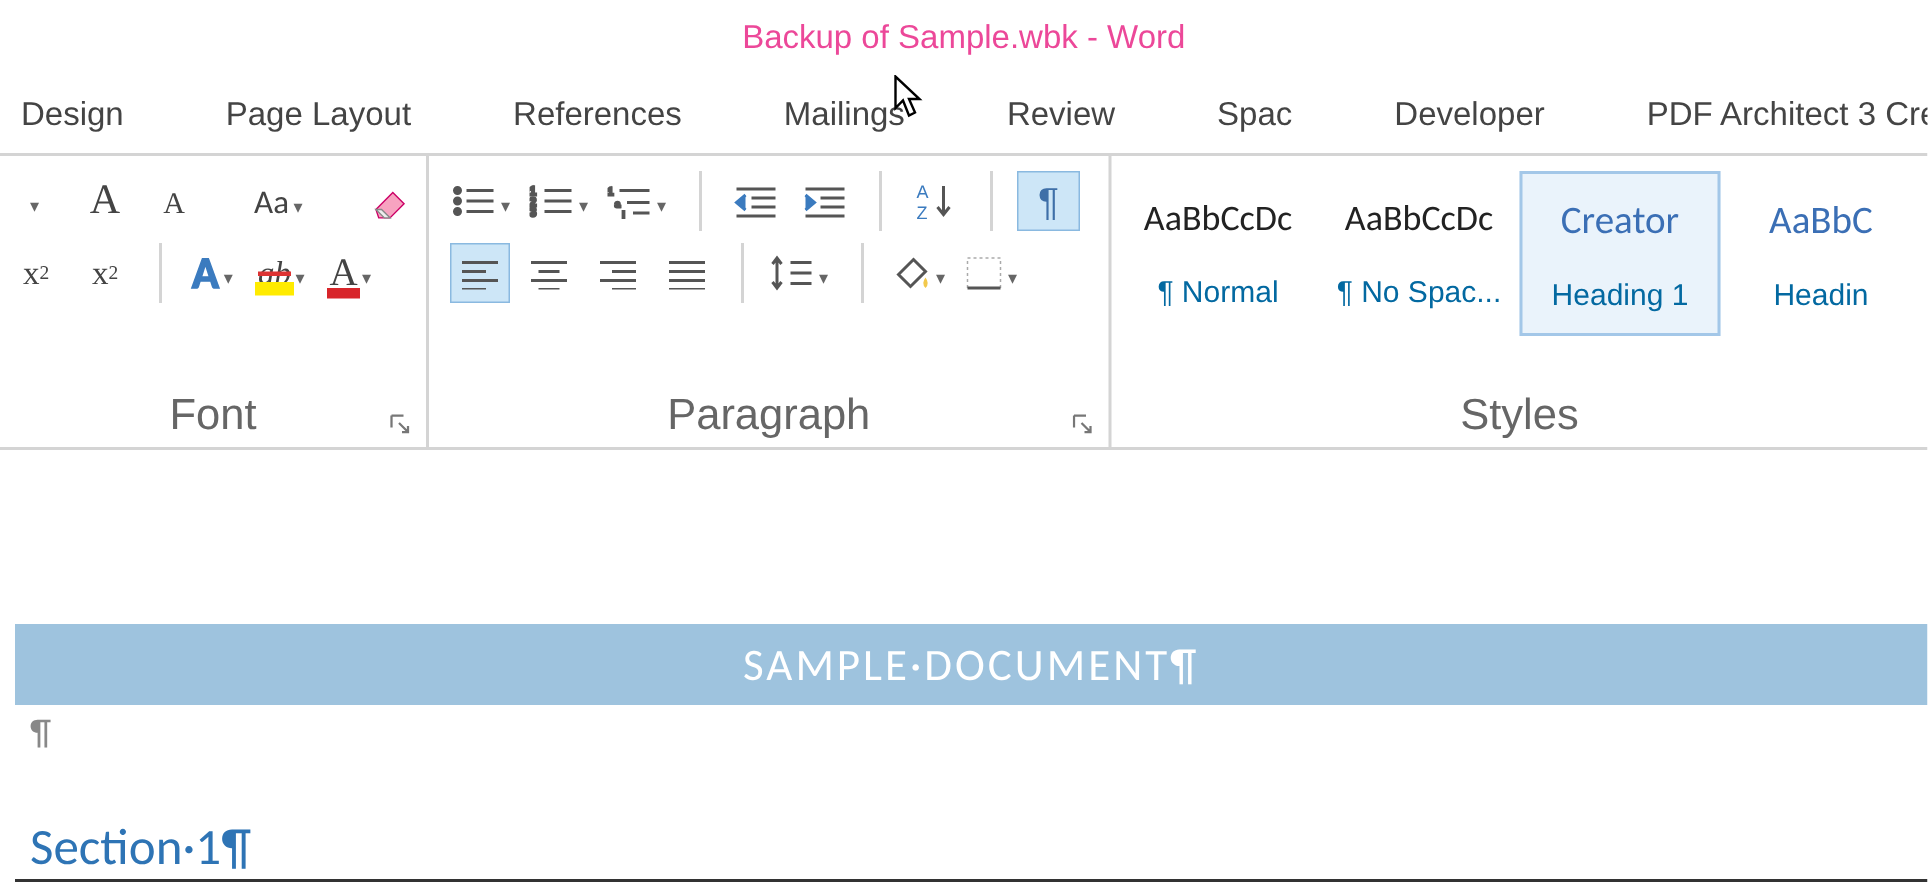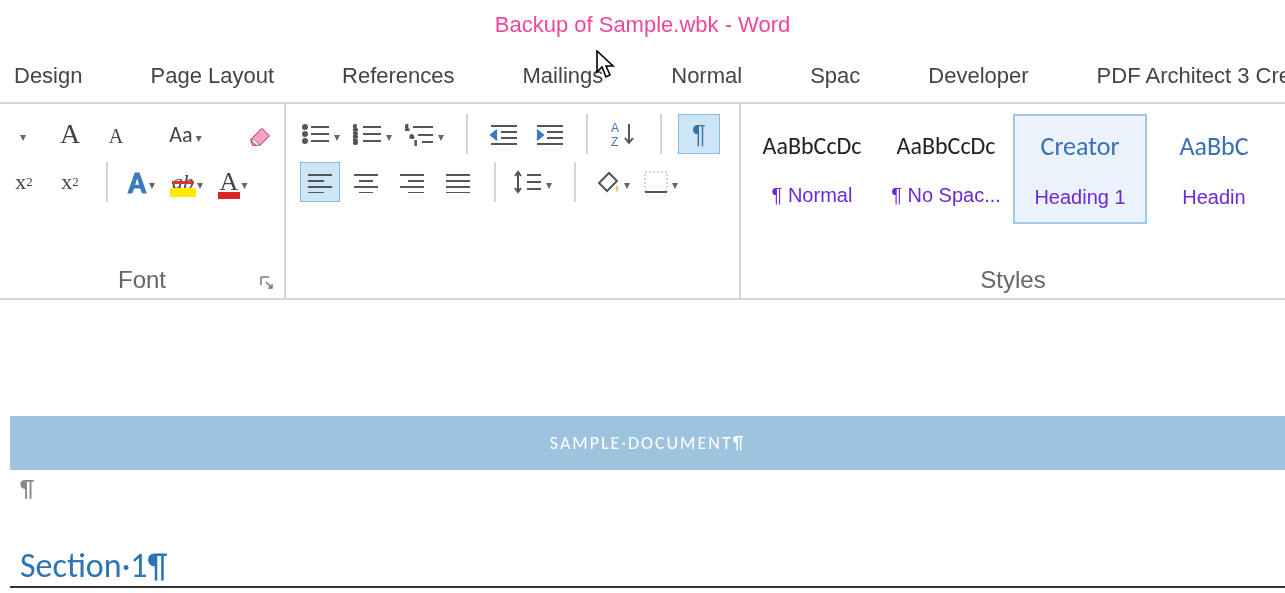--- a/index.html
+++ b/index.html
@@ -46,21 +46,21 @@
   .group {
     border-right: 2px solid #d4d4d4;
     display: flex;
     flex-direction: column;
     justify-content: space-between;
     padding: 4px 4px 0 4px;
   }
   .group-body { display: flex; flex-direction: column; gap: 8px; padding-top: 6px;}
   .group-label {
     text-align: center;
-    font-size: 24px;
+    font-size: 29px;
     color: #666;
     padding: 6px 0 4px;
     position: relative;
   }
   .dialog-launcher {
     position: absolute;
     right: 6px; bottom: 8px;
     width: 14px; height: 14px;
   }
   .row { display: flex; align-items: center; gap: 6px; }
@@ -101,36 +101,36 @@
   
   .styles-body { display:flex; padding-top:6px; }
   .style-card {
     width: 134px; height: 110px;
     display:flex; flex-direction:column; align-items:center; justify-content:center;
     gap: 24px;
   }
   .style-card.selected { border:2px solid #a3c7e8; background:#eaf3fb; }
   .style-sample { font-family: Calibri; font-size: 24px; color:#222; }
   .style-sample.head { font-family: Calibri Light, Calibri; color:#3b6fb5; font-size:26px; }
-  .style-cap { font-size: 20px; color:#6d28d9; }
+  .style-cap { font-size: 20px; color:#0369a1; }
 
   
   .doc-area {
     padding-top: 22px;
     background:#fff;
   }
   .page {
     margin-left: 10px;
     margin-right: 0;
   }
   .title-block {
     background:#9ec3de;
     color:#fff;
     font-family: Calibri;
-    font-size: 18px;
+    font-size: 30px;
     letter-spacing: 2px;
     height: 54px;
     display:flex; align-items:center; justify-content:center;
     margin-top: 94px;
   }
   .para-mark { font-family: Calibri; font-size: 24px; color:#888; margin-left:10px; margin-top:4px;}
   .section-h {
     font-family: Calibri Light, Calibri;
     color:#2e74b5;
     font-size: 34px;
@@ -155,21 +155,21 @@
 
 <svg class="cursor" width="22" height="30" viewBox="0 0 22 30">
   <path d="M1 1 L1 22 L6 17 L10 27 L14 25 L10 16 L17 16 Z" fill="#fff" stroke="#000" stroke-width="1.6"></path>
 </svg>
 
 <div class="tabs">
   <span class="tab">Design</span>
   <span class="tab">Page Layout</span>
   <span class="tab">References</span>
   <span class="tab">Mailings</span>
-  <span class="tab">Normal</span>
+  <span class="tab">Review</span>
   <span class="tab">Spac</span>
   <span class="tab">Developer</span>
   <span class="tab">PDF Architect 3 Creator</span>
 </div>
 
 <div class="ribbon">
 
   <div class="group font-group">
     <div class="group-body">
       <div class="row">
@@ -367,20 +367,26 @@
             <span class="dd"></span>
         </span>
         <span class="btn pbtn">
           <svg width="26" height="24">
               <rect x="2" y="2" width="22" height="20" fill="none" stroke="#aaa" stroke-dasharray="2 2"></rect>
               <line x1="2" y1="22" x2="24" y2="22" stroke="#555" stroke-width="2"></line>
             </svg>
             <span class="dd"></span>
         </span>
       </div>
+    </div>
+    <div class="group-label">
+      <span>Paragraph</span>
+      <svg class="dialog-launcher" viewBox="0 0 14 14">
+          <path d="M1 1h8M1 1v8M6 6l6 6M12 8v4h-4" stroke="#777" fill="none" stroke-width="1.5"></path>
+        </svg>
     </div>
   </div>
 
   <div class="group styles-group" style="border-right:none">
     <div class="styles-body" id="styles-gallery">
         <div class="style-card">
           <div class="style-sample">AaBbCcDc</div>
           <div class="style-cap">¶ Normal</div>
         </div>
         <div class="style-card">

